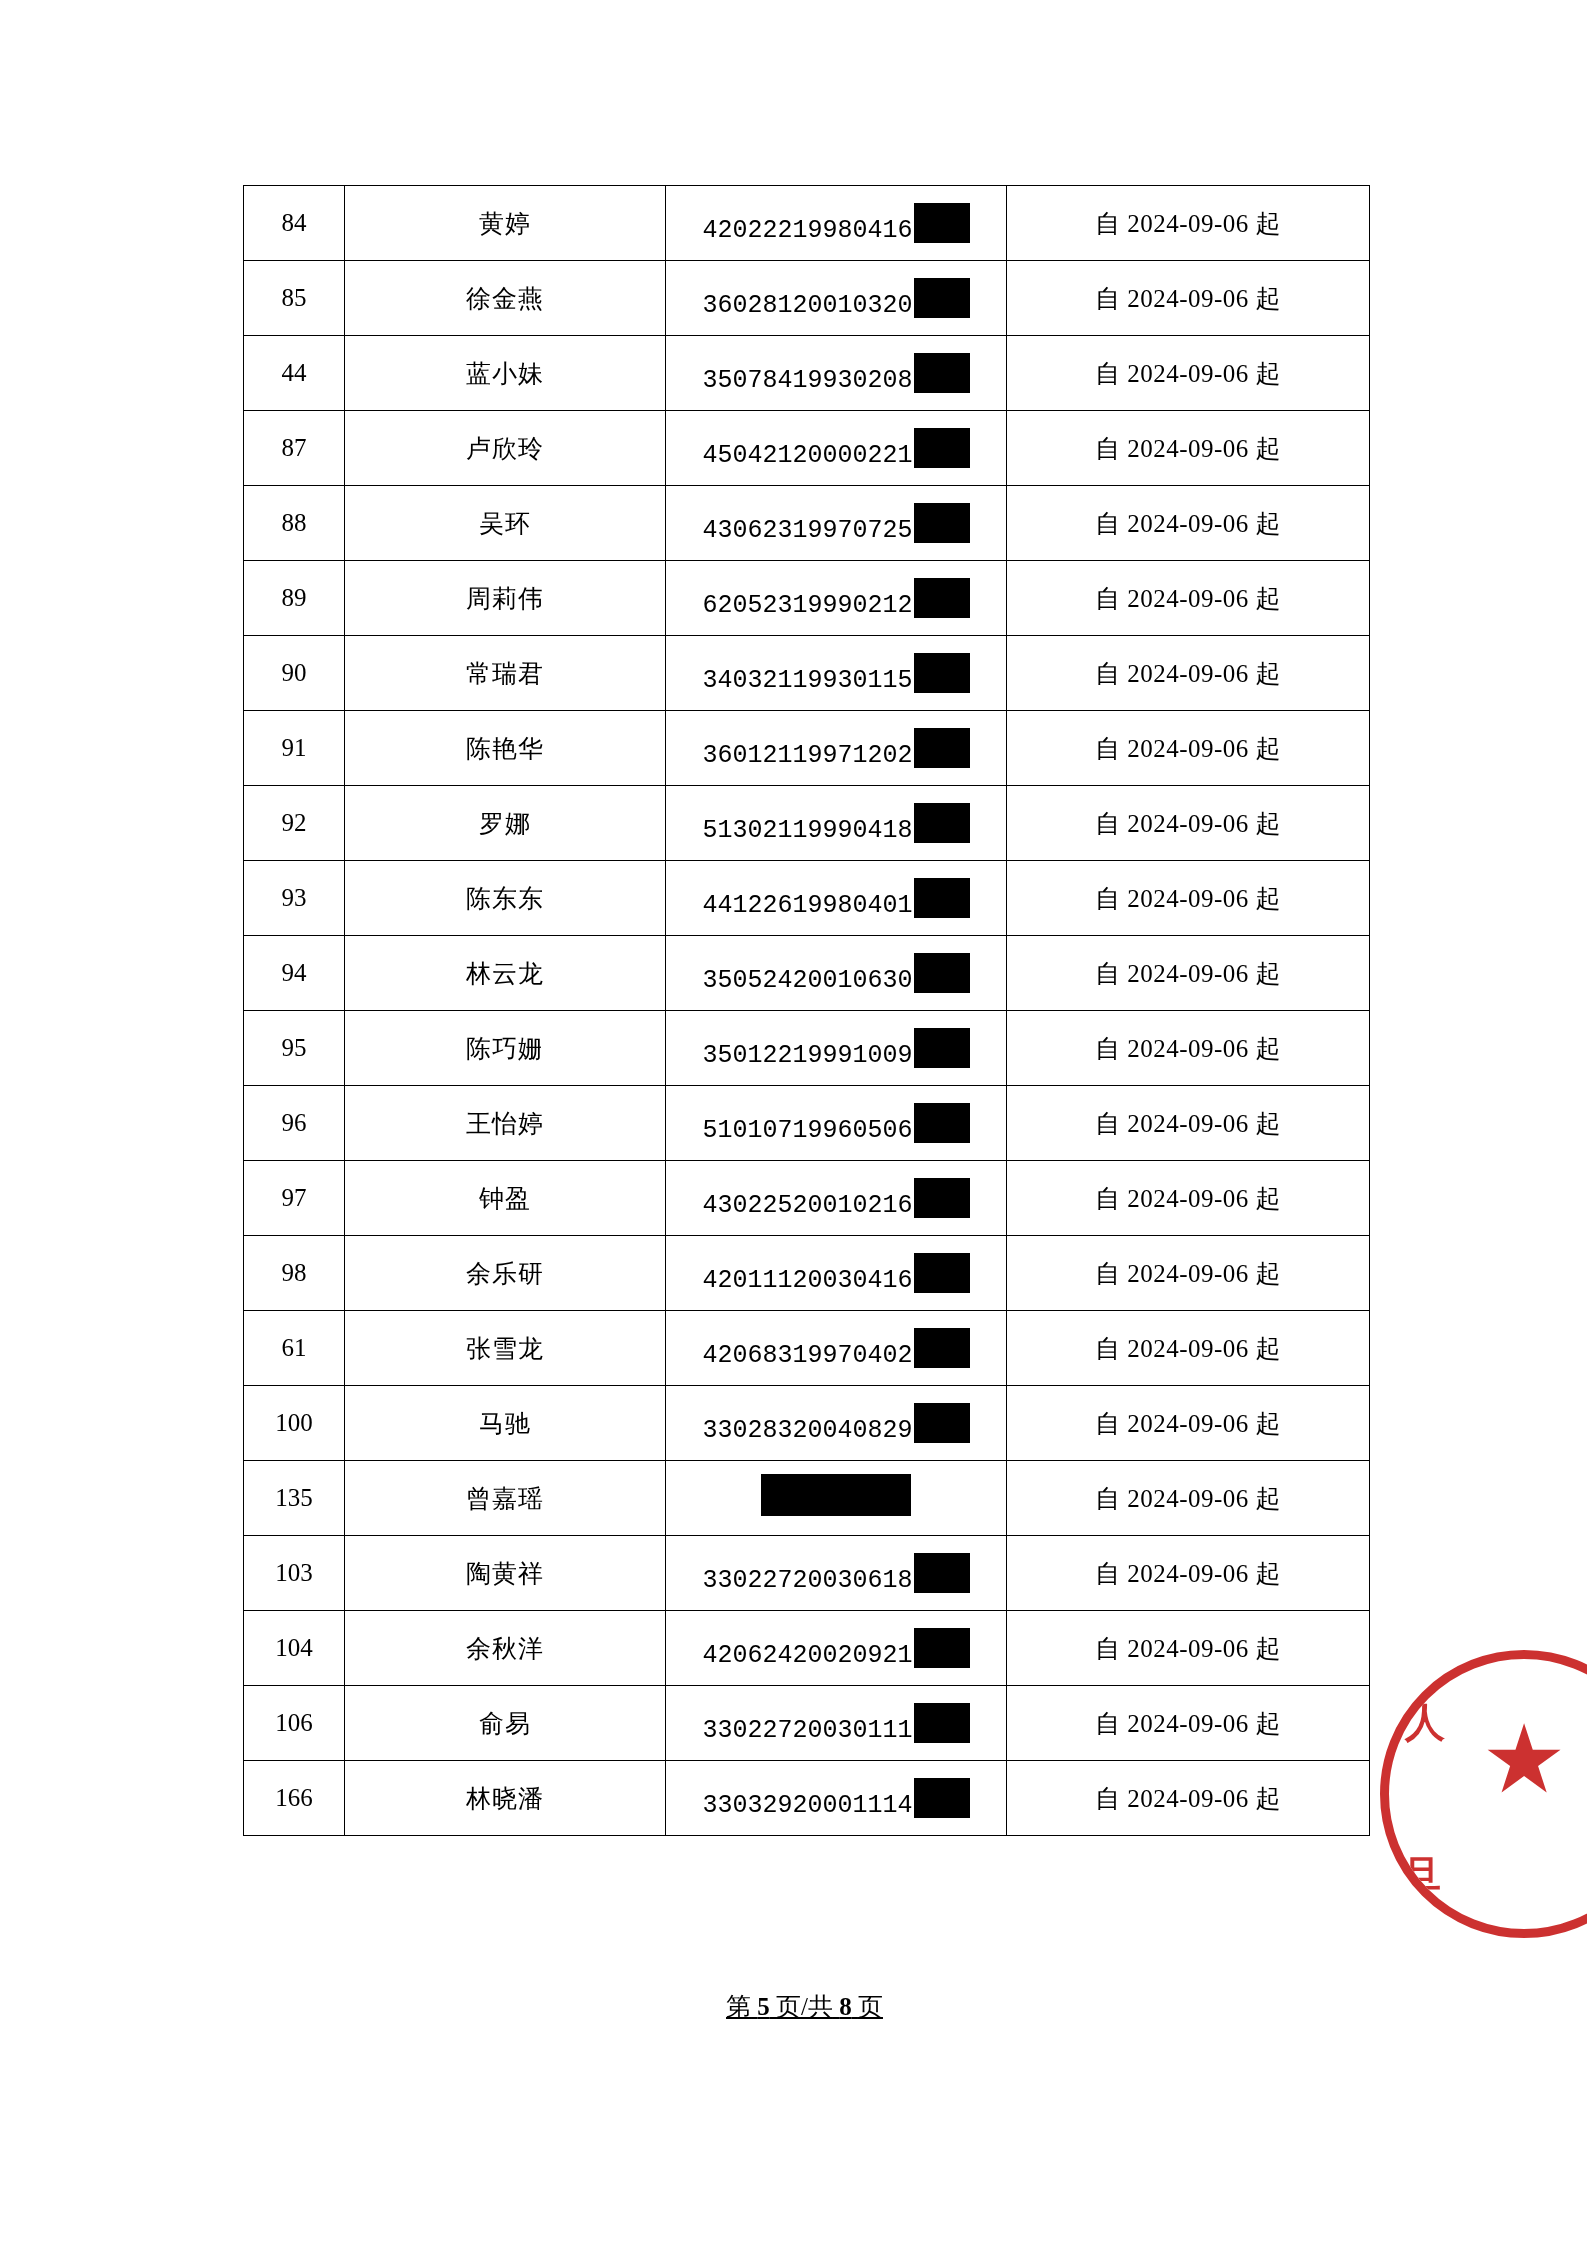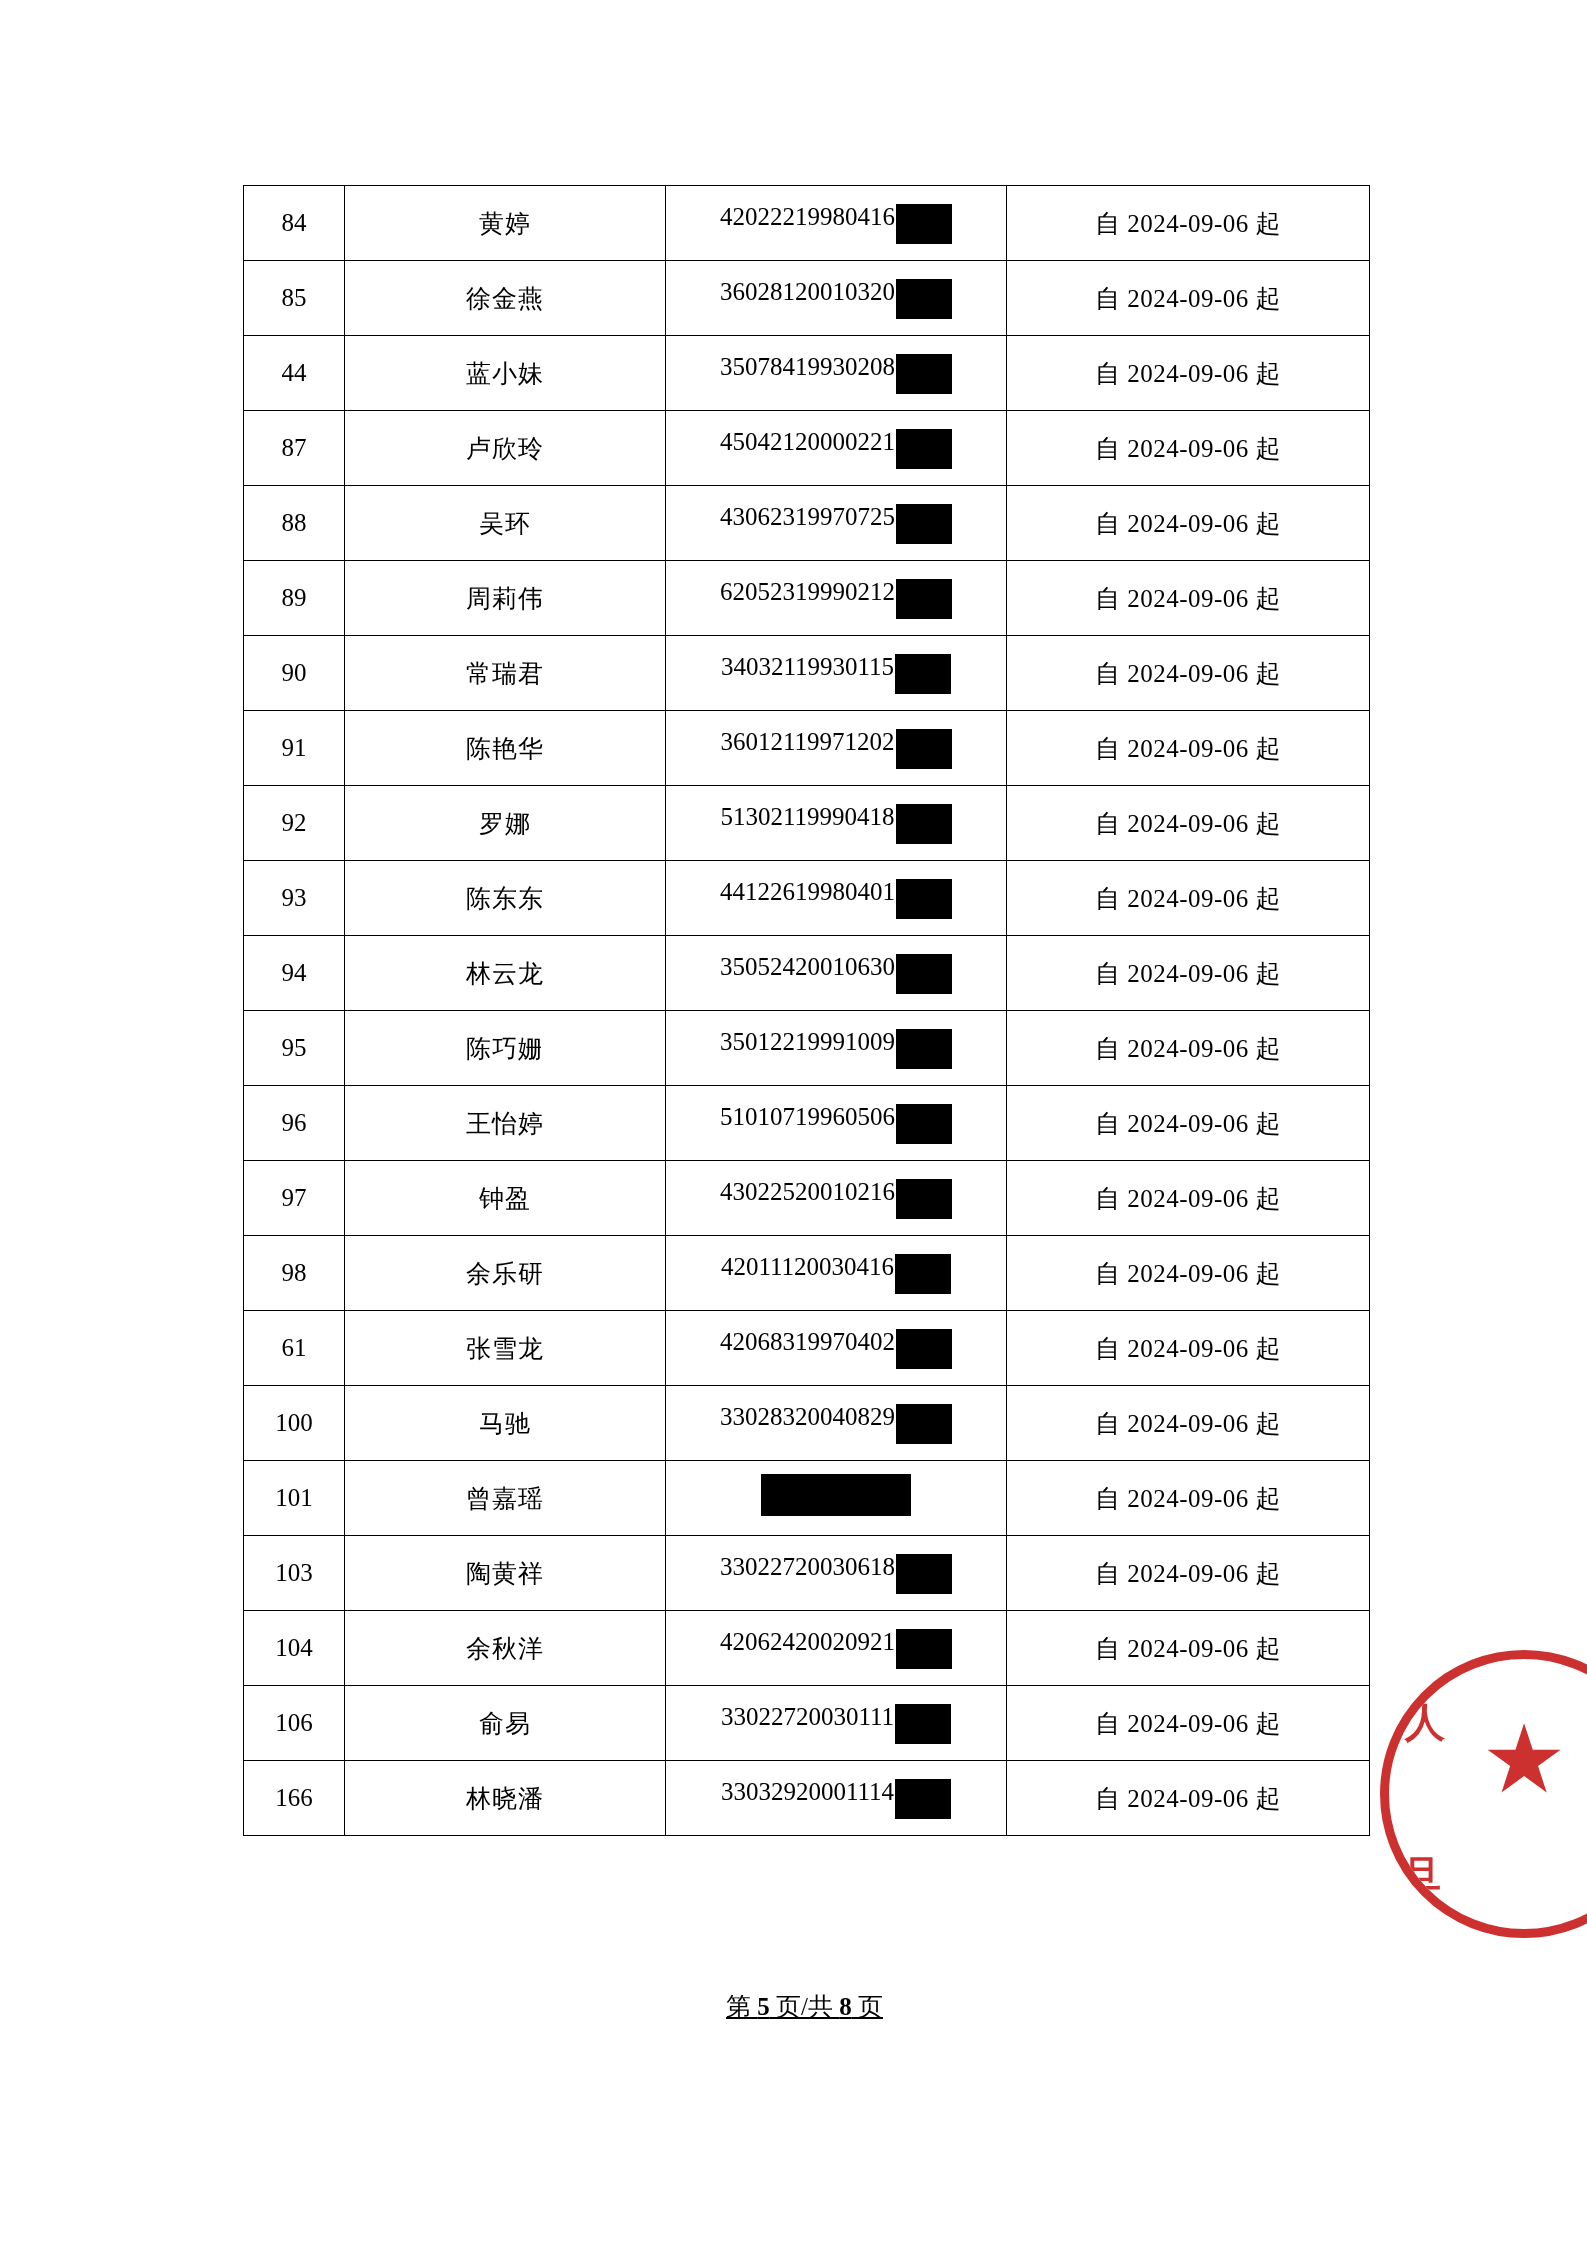--- a/index.html
+++ b/index.html
@@ -51,23 +51,24 @@
     font-family: Liberation Serif, serif;
   }
   .id-cell {
     font-size: 25px;
     letter-spacing: 0px;
     white-space: nowrap;
     position: relative;
   }
   .id-inner {
     display: inline-flex;
-    align-items: flex-start;
+    align-items: flex-end;
     justify-content: center;
     line-height: 1;
+    font-family: Liberation Mono, monospace;
   }
   .redact {
     display: inline-block;
     background: #000000;
     height: 40px;
     width: 56px;
     vertical-align: middle;
     margin-left: 1px;
   }
   .redact.wide {
@@ -243,21 +244,21 @@
           <td class="col-id id-cell"><span class="id-inner">42068319970402<span class="redact"></span></span></td>
           <td class="col-date date-cell">自 2024-09-06 起</td>
         </tr>
         <tr>
           <td class="col-idx">100</td>
           <td class="col-name name-cell">马驰</td>
           <td class="col-id id-cell"><span class="id-inner">33028320040829<span class="redact"></span></span></td>
           <td class="col-date date-cell">自 2024-09-06 起</td>
         </tr>
         <tr>
-          <td class="col-idx">101</td>
+          <td class="col-idx">135</td>
           <td class="col-name name-cell">曾嘉瑶</td>
           <td class="col-id id-cell"><span class="id-inner">
               <span class="redact wide"></span>
             </span></td>
           <td class="col-date date-cell">自 2024-09-06 起</td>
         </tr>
         <tr>
           <td class="col-idx">103</td>
           <td class="col-name name-cell">陶黄祥</td>
           <td class="col-id id-cell"><span class="id-inner">33022720030618<span class="redact"></span></span></td>

